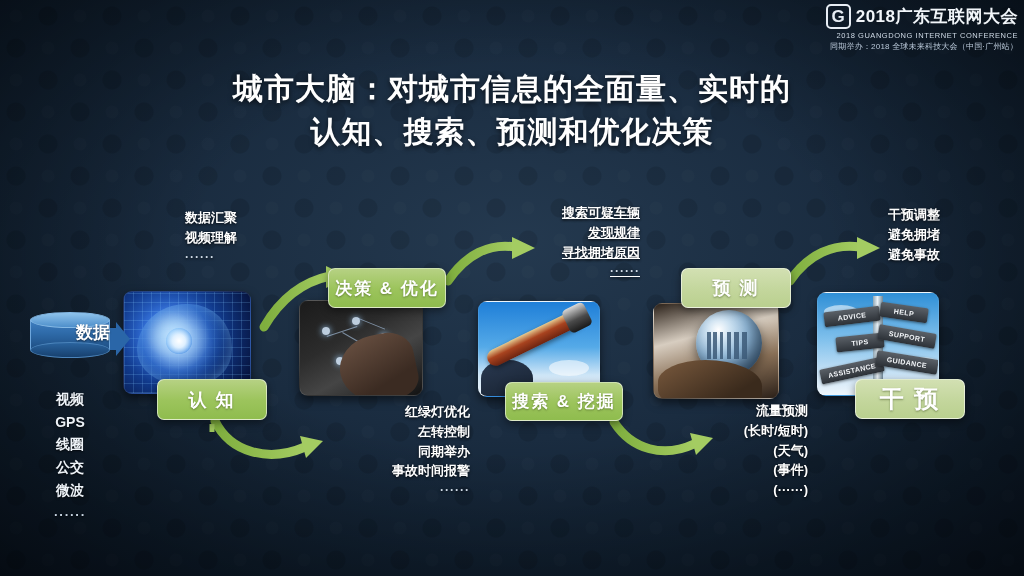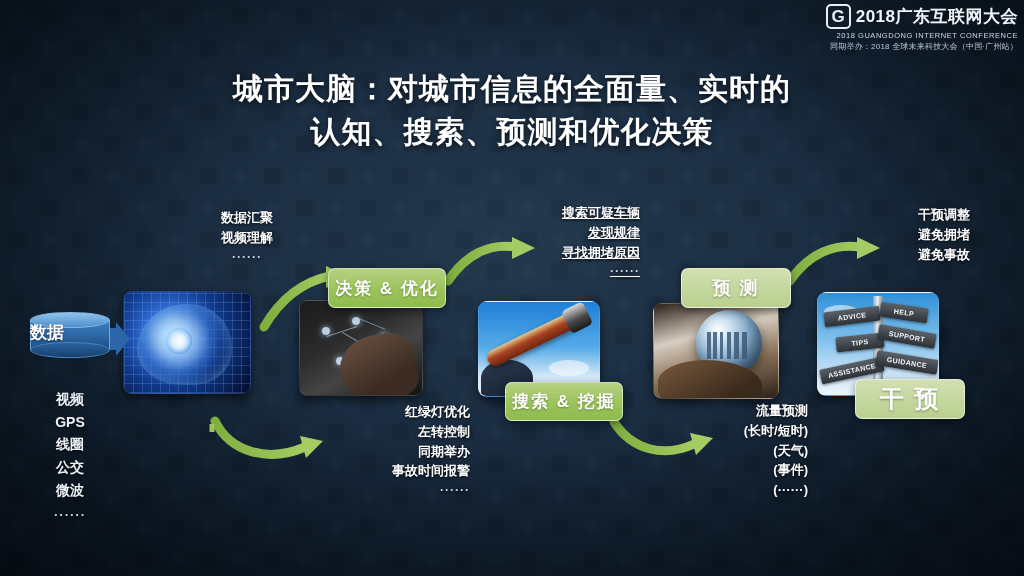--- a/index.html
+++ b/index.html
@@ -80,21 +80,21 @@
     position:absolute; top:0; left:0; width:80px; height:16px; border-radius:50%;
     background:linear-gradient(180deg,#8fc3ec,#4e8fcb);
     border:1px solid #84b8e4;
   }
   .cyl-bot {
     position:absolute; top:30px; left:0; width:80px; height:16px; border-radius:50%;
     background:linear-gradient(180deg,#2a639e,#17406e);
     border:1px solid #4b84bb;
   }
   .cyl-label {
-    position:absolute; top:9px; left:0; width:80px; text-align:left;
+    position:absolute; top:9px; left:0; width:80px; text-align:right;
     color:#fff; font-size:17px; font-weight:bold; z-index:3;
     text-shadow:0 1px 2px rgba(0,0,0,.55);
   }
   #src-list {
     margin-top:32px; text-align:center; color:#eef3f8;
     font-size:14px; font-weight:bold; line-height:1.62;
     text-shadow:0 1px 2px rgba(0,0,0,.7);
   }
   #src-list .dots { font-size:13px; letter-spacing:1px; color:#c9d6e3; margin-top:3px; }
 
@@ -223,21 +223,21 @@
   }
 
   
   .ann {
     position:absolute; color:#ffffff; font-weight:bold; font-size:13px;
     line-height:1.52; z-index:19;
     text-shadow:0 1px 3px rgba(0,0,0,.8);
   }
   .ann .dots { color:#cfdae6; letter-spacing:1px; font-size:12px; }
   .ann.r { text-align:right; }
-  .ann.c { text-align:center; }
+  .ann.c { text-align:left; }
 
   
   #arrows { position:absolute; inset:0; z-index:14; pointer-events:none; }
 </style>
 </head>
 <body>
 
 <div id="slide">
   <div id="damask"></div>
   <div id="vignette"></div>
@@ -353,20 +353,21 @@
     <div class="sign-plank" style="left:6px;top:16px;width:56px;transform:rotate(-7deg)">ADVICE</div>
     <div class="sign-plank" style="left:62px;top:12px;width:48px;transform:rotate(8deg)">HELP</div>
     <div class="sign-plank" style="left:18px;top:42px;width:48px;transform:rotate(-6deg)">TIPS</div>
     <div class="sign-plank" style="left:60px;top:36px;width:58px;transform:rotate(10deg)">SUPPORT</div>
     <div class="sign-plank" style="left:2px;top:70px;width:64px;transform:rotate(-12deg)">ASSISTANCE</div>
     <div class="sign-plank" style="left:58px;top:62px;width:62px;transform:rotate(9deg)">GUIDANCE</div>
   </div>
 
   <div class="pill" id="pill-decision" style="left:328px;top:268px;width:118px;height:40px;font-size:17px;">决策 &amp; 优化</div>
 
+  <div class="pill" id="pill-cognition" style="left:157px;top:379px;width:110px;height:41px;font-size:18px;">认 知</div>
 
   <div class="pill" id="pill-search" style="left:505px;top:382px;width:118px;height:39px;font-size:17px;">搜索 &amp; 挖掘</div>
 
   <div class="pill light" id="pill-prediction" style="left:681px;top:268px;width:110px;height:40px;font-size:18px;">预 测</div>
 
   <div class="pill light" id="pill-intervention" style="left:855px;top:379px;width:110px;height:40px;font-size:24px;">干 预</div>
 
   <div class="ann c" id="ann-cognition" style="left:185px;top:208px;width:124px;">
     <div>数据汇聚</div>
     <div>视频理解</div>

